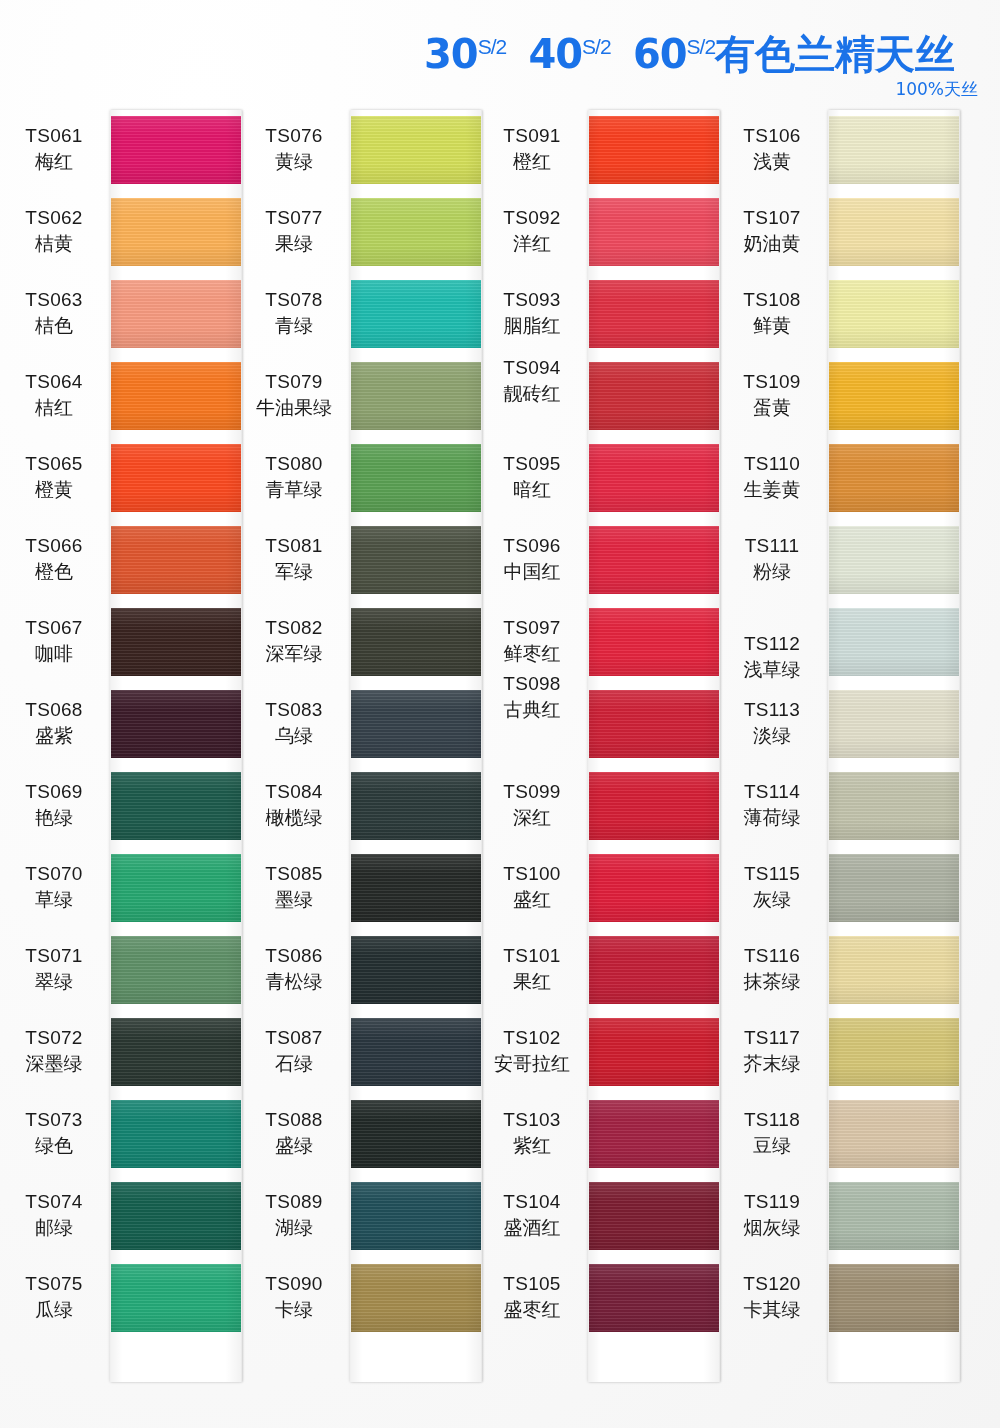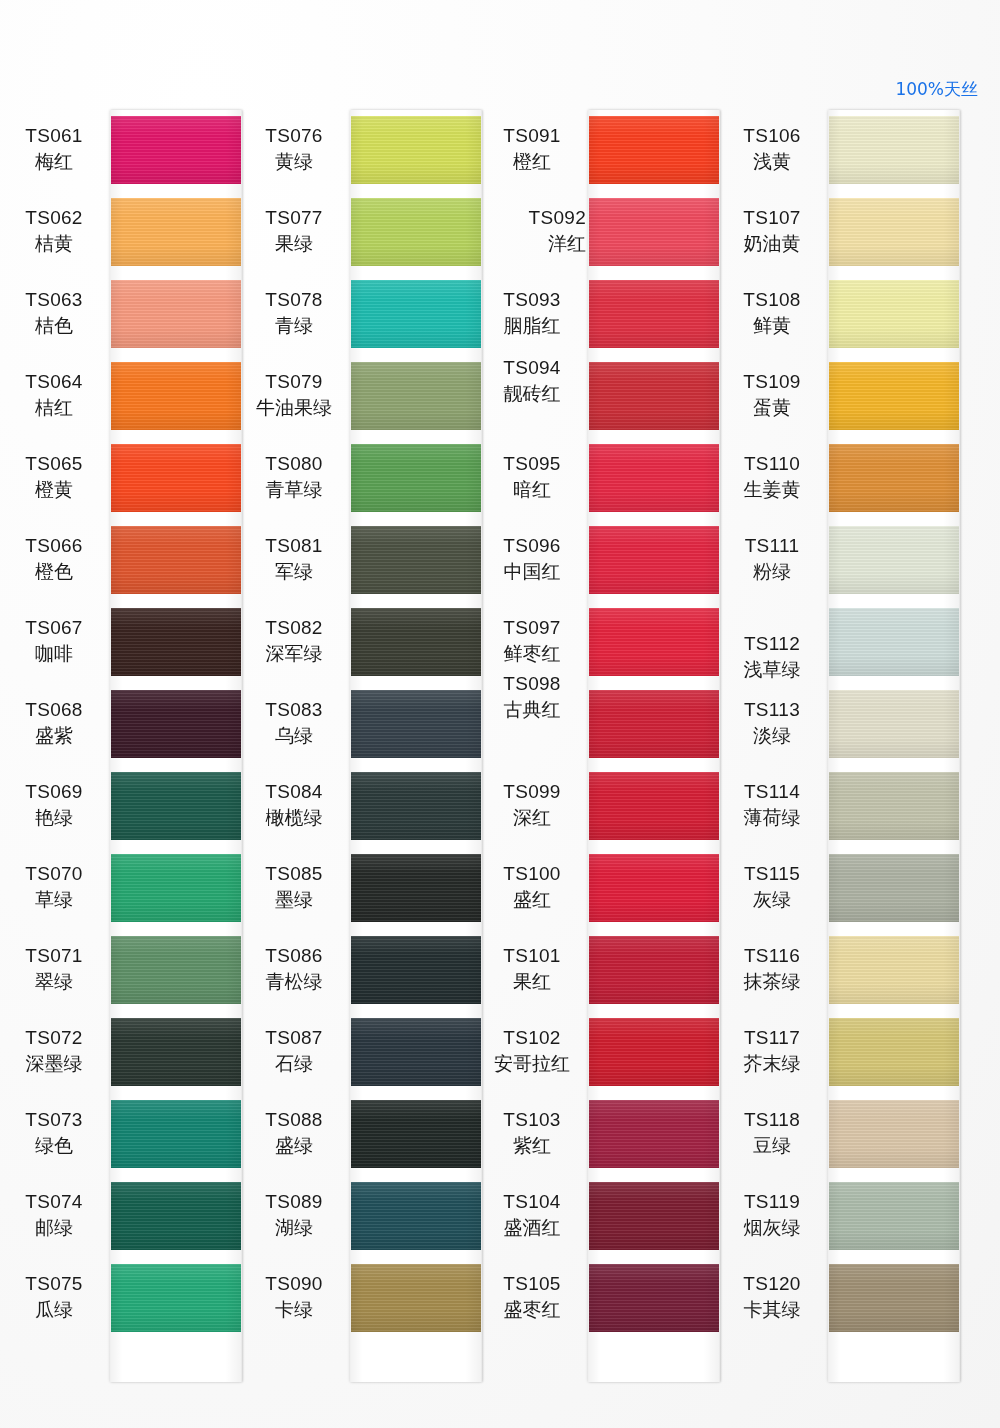--- a/index.html
+++ b/index.html
@@ -167,20 +167,25 @@
     margin-top: 6px;
     font-size: 19px;
     font-family: "DejaVu Sans", sans-serif;
     white-space: nowrap;
   }
 </style>
 </head>
 <body>
 
 <div class="header">
+  <div class="spec">
+    <span class="cnt">30</span><sup class="sfrac">S/2</sup>&nbsp;
+    <span class="cnt">40</span><sup class="sfrac">S/2</sup>&nbsp;
+    <span class="cnt">60</span><sup class="sfrac">S/2</sup><span class="tail">有色兰精天丝</span>
+  </div>
   <div class="subspec">100%天丝</div>
 </div>
 
 <div class="cols">
     <div class="col col-0">
       <div class="lbl" style="top: 16px;">
         <span class="code">TS061</span>
         <span class="name">梅红</span>
       </div>
       <div class="lbl" style="top: 98px;">
@@ -424,21 +429,21 @@
           <div class="fiber"></div>
           <div class="sheen"></div>
         </div>
       </div>
     </div>
     <div class="col col-2">
       <div class="lbl" style="top: 16px;">
         <span class="code">TS091</span>
         <span class="name">橙红</span>
       </div>
-      <div class="lbl" style="top: 98px; text-align: right;">
+      <div class="lbl" style="top: 98px;">
         <span class="code">TS092</span>
         <span class="name">洋红</span>
       </div>
       <div class="lbl" style="top: 180px;">
         <span class="code">TS093</span>
         <span class="name">胭脂红</span>
       </div>
       <div class="lbl" style="top: 248px;">
         <span class="code">TS094</span>
         <span class="name">靓砖红</span>

